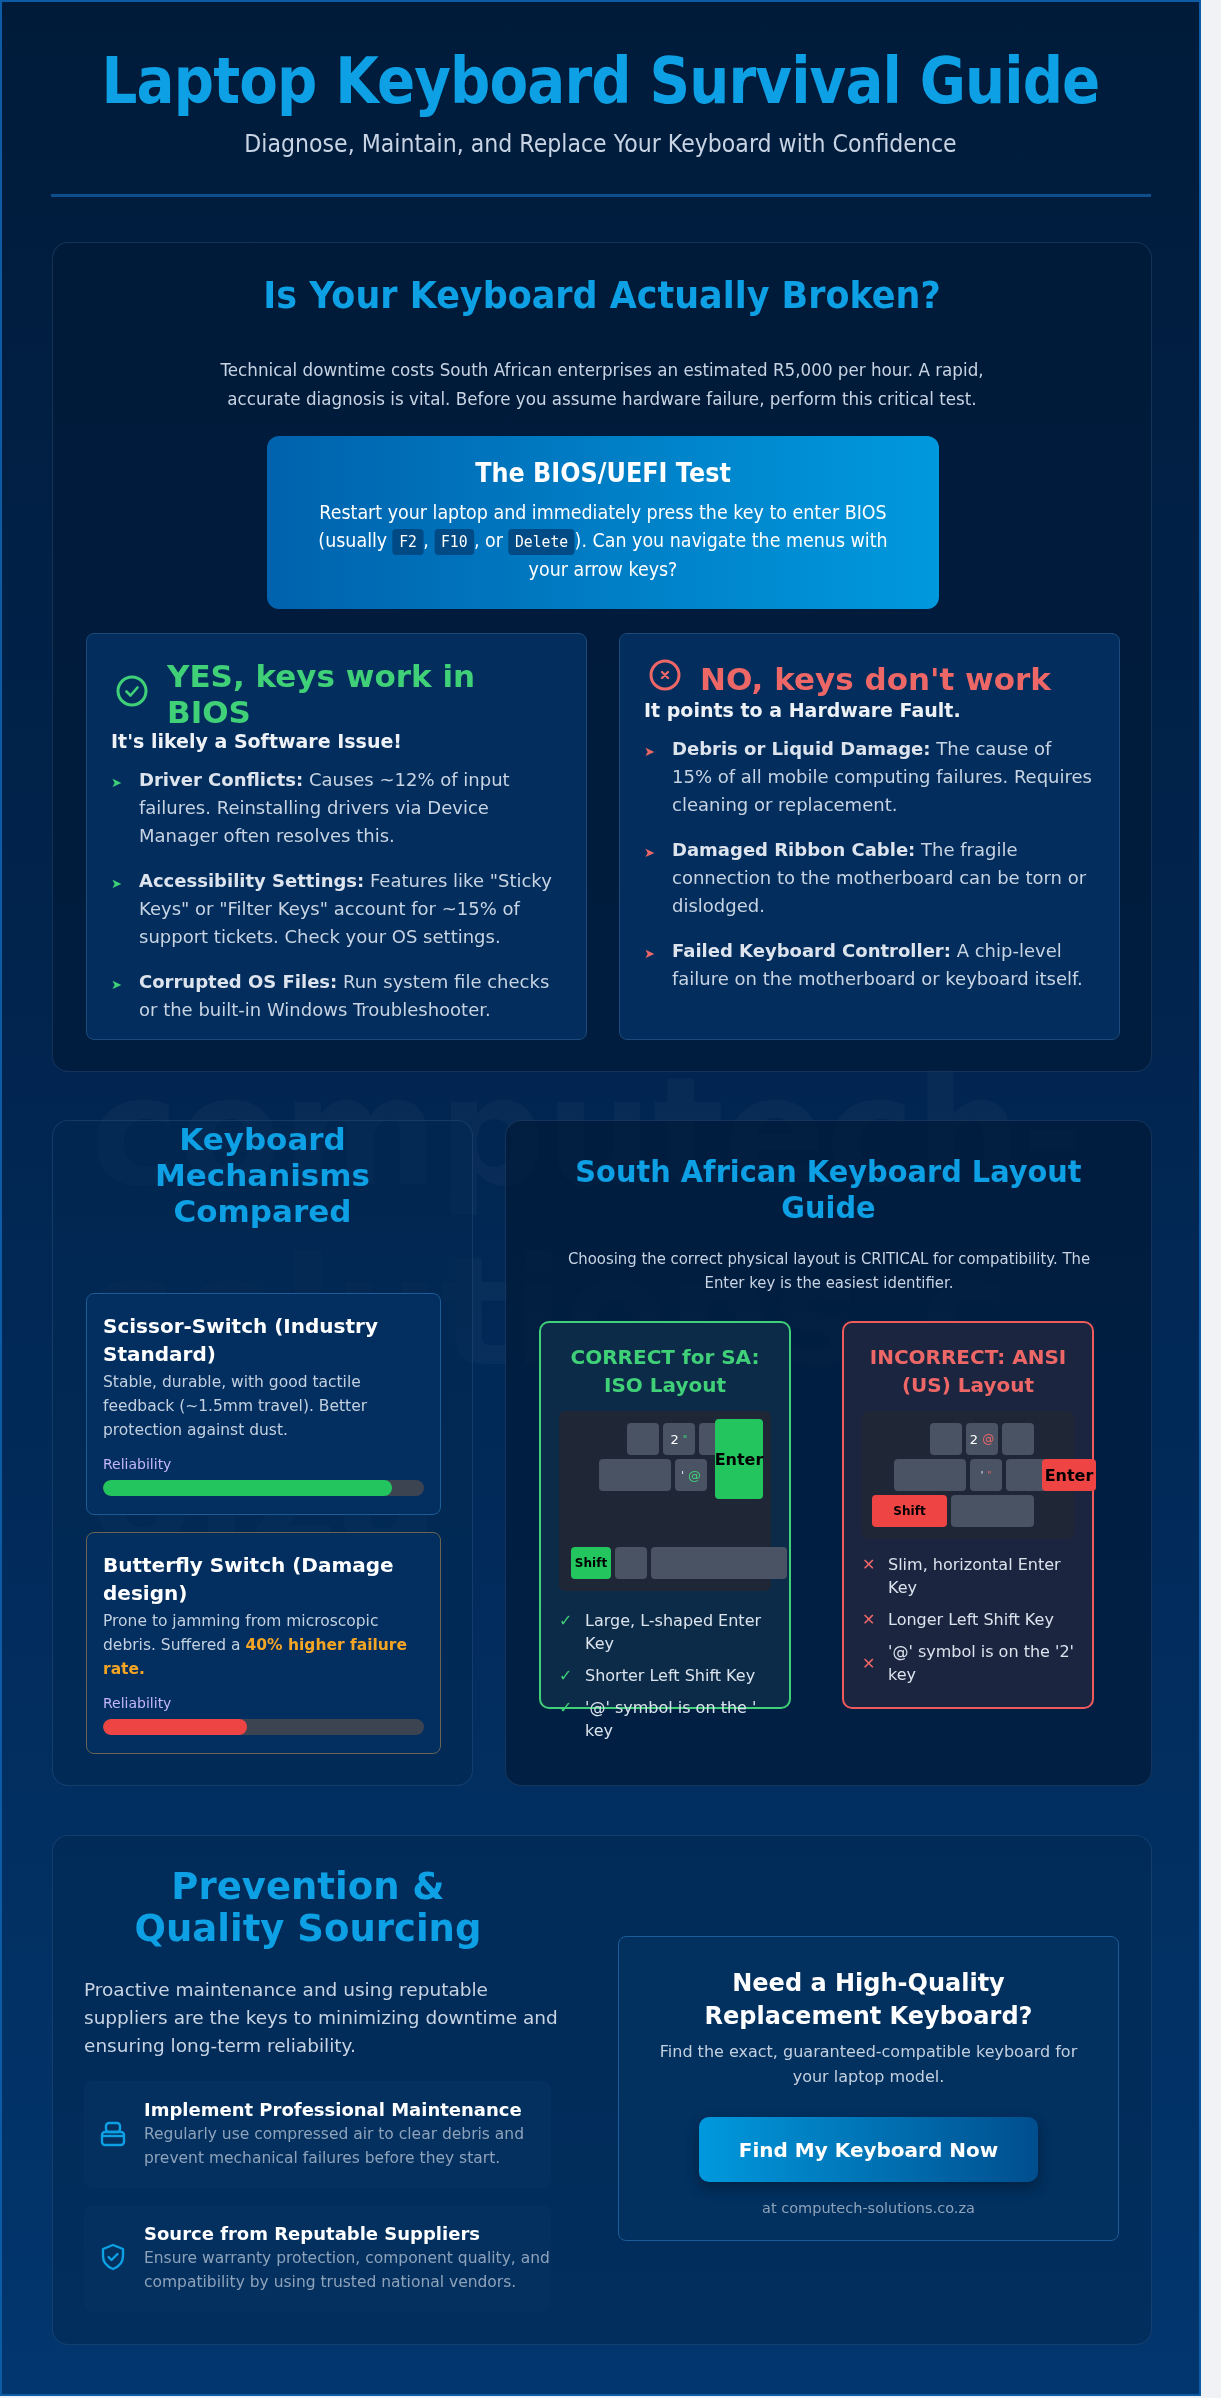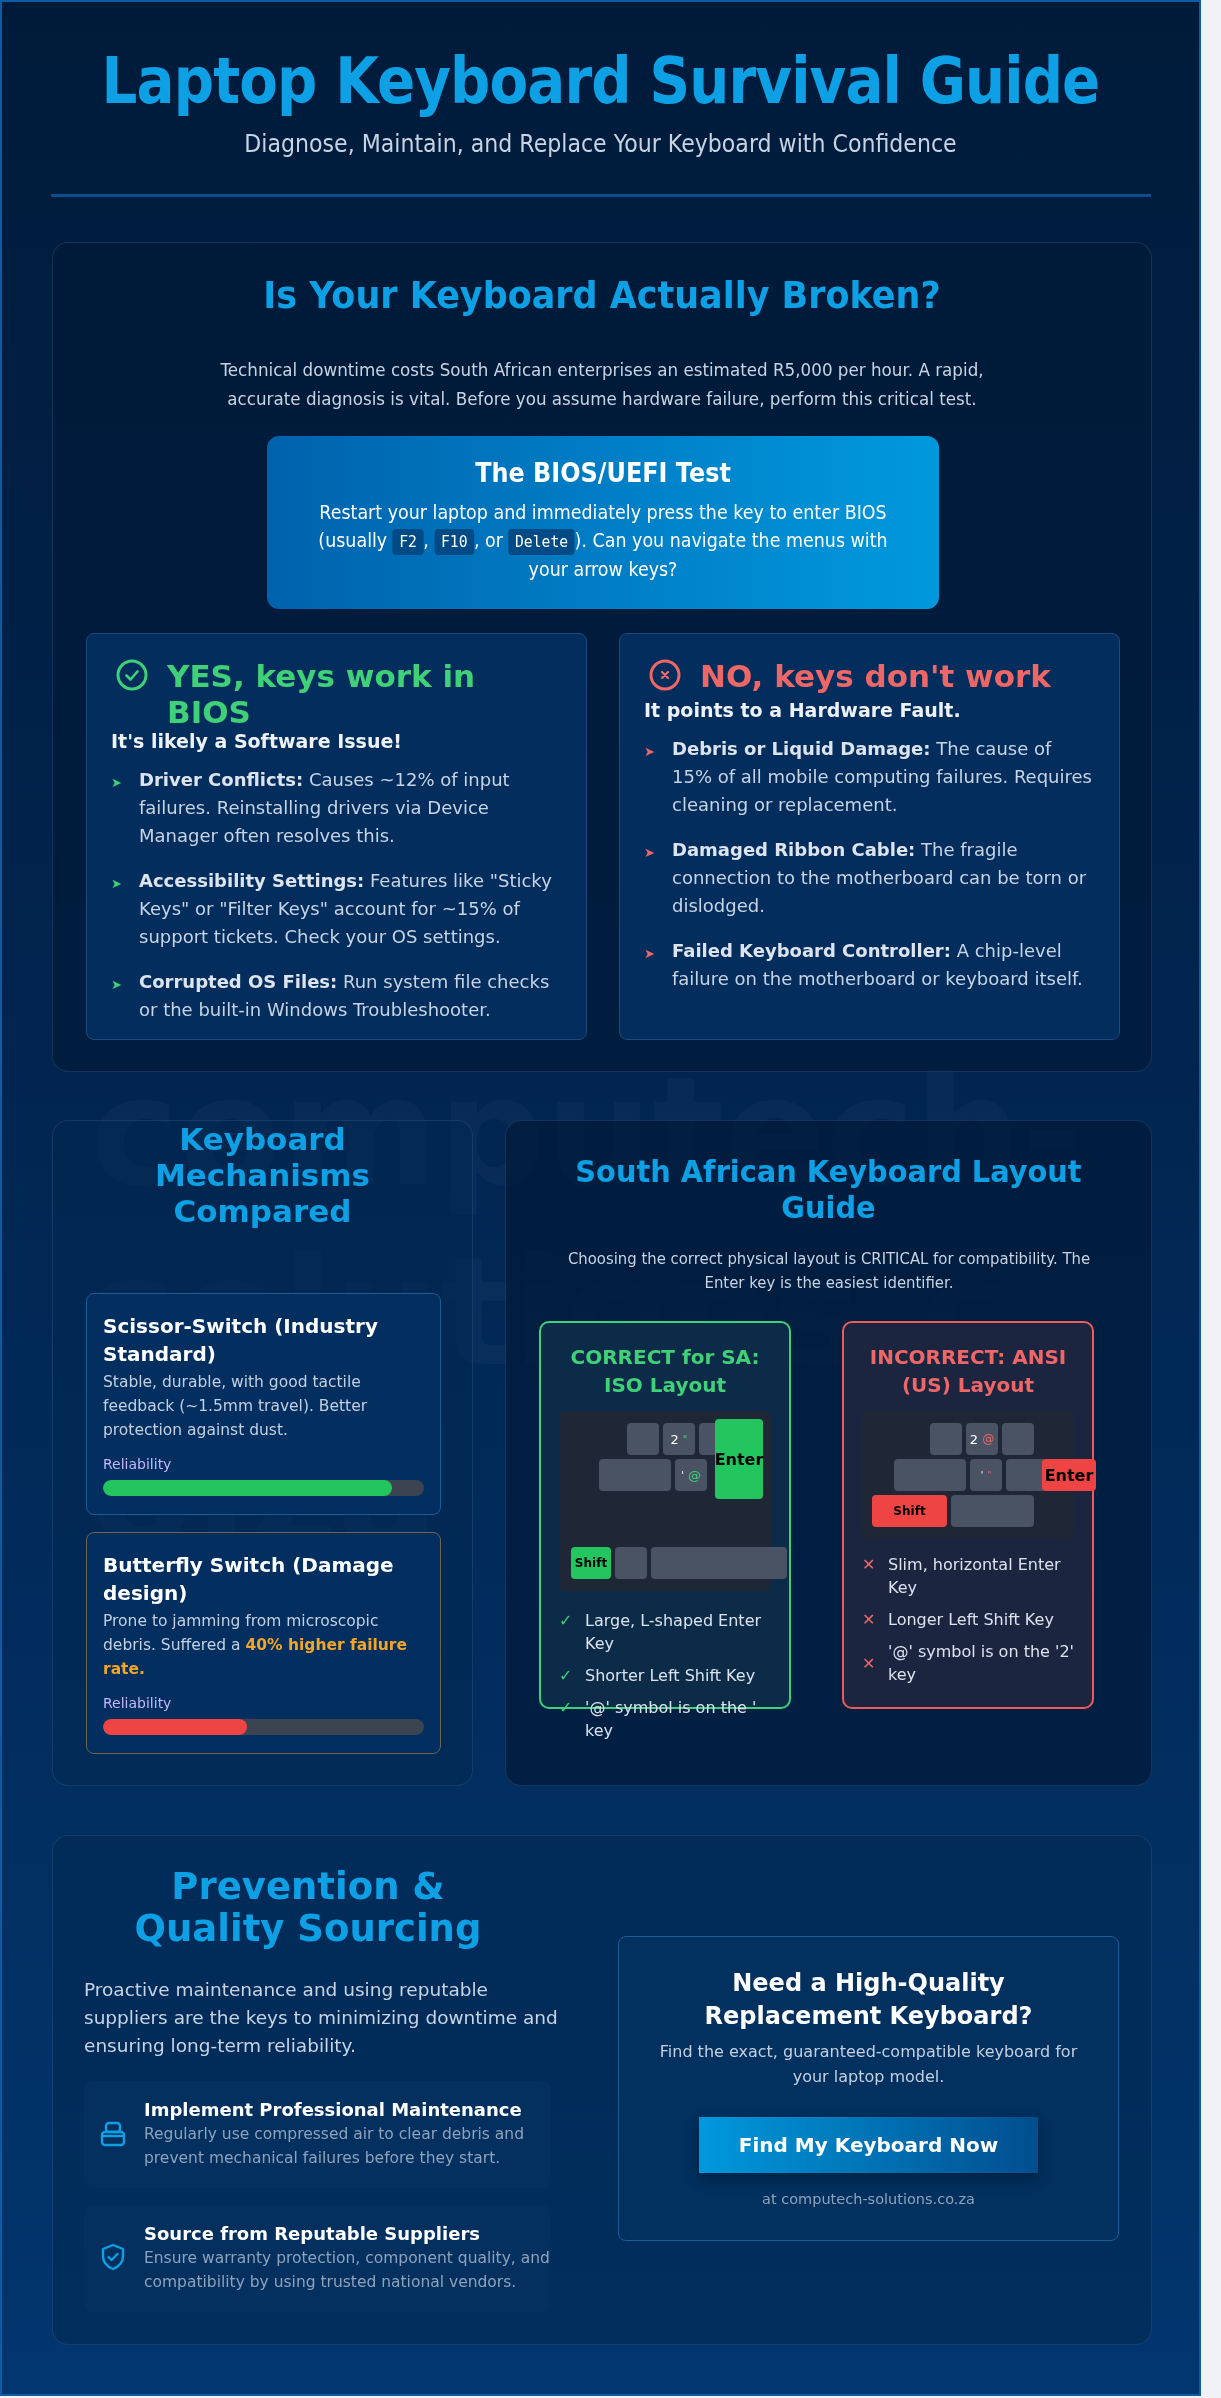--- a/index.html
+++ b/index.html
@@ -49,21 +49,21 @@
   .kbd {
     display: inline-block; font-family: "DejaVu Sans Mono", monospace; font-size: 16px;
     background: #004b85; padding: 1px 7px; border-radius: 4px; line-height: 24px;
   }
   .diag {
     position: absolute; top: 390px; width: 501px; height: 407px;
     background: #022d5c; border: 1px solid #1d4a7a; border-radius: 8px; padding: 24px 24px 0 24px;
   }
   .diag.yes { left: 33px; }
   .diag.no { left: 566px; }
-  .diag-head { display: flex; align-items: flex-start; gap: 18px; font-size: 31px; font-weight: bold; padding-left: 4px; }
+  .diag-head { display: flex; align-items: center; gap: 18px; font-size: 31px; font-weight: bold; padding-left: 4px; }
   .yes .diag-head { color: #3fd078; }
   .no .diag-head { color: #ee6767; }
   .diag-sub { font-size: 19px; font-weight: bold; color: #eef2f7; }
   .diag ul { list-style: none; margin-top: 14px; }
   .diag li { display: flex; gap: 14px; font-size: 18px; line-height: 28px; color: #c8d4e3; margin-bottom: 17px; }
   .diag li .arrow { font-size: 13px; padding-top: 3px; flex: 0 0 14px; }
   .yes li .arrow { color: #3fd078; }
   .no li .arrow { color: #ee6767; }
   .diag li b { color: #dde4ee; }
 
@@ -111,21 +111,21 @@
   .prev-desc { position: absolute; left: 31px; top: 140px; width: 480px; font-size: 18.5px; line-height: 28px; color: #c8d4e3; }
   .tip { position: absolute; left: 31px; width: 467px; height: 107px; background: #03305f; border-radius: 8px; display: flex; align-items: center; padding-left: 16px; gap: 18px; }
   .tip.t1 { top: 245px; }
   .tip.t2 { top: 369px; }
   .tip .ic { flex: 0 0 26px; color: #0ea0e4; }
   .tip h5 { font-size: 18px; font-weight: bold; color: #fff; }
   .tip p { font-size: 15.5px; line-height: 24px; color: #8ea2ba; margin-top: 2px; }
   .cta { position: absolute; left: 565px; top: 100px; width: 501px; height: 305px; border: 1px solid #1c5d98; background: #02305f; border-radius: 8px; text-align: center; padding-top: 30px; }
   .cta h3 { font-size: 24px; font-weight: bold; color: #fff; line-height: 33px; }
   .cta p { margin-top: 6px; font-size: 16px; line-height: 25px; color: #c3d0df; padding: 0 35px; }
-  .cta-btn { display: block; margin: 28px auto 0; width: 339px; height: 56px; border: none; border-radius: 0; background: linear-gradient(90deg, #0099dd 0%, #004e8e 100%); color: #fff; font-family: "DejaVu Sans", sans-serif; font-size: 20px; font-weight: bold; cursor: pointer; box-shadow: 0 6px 14px rgba(0,0,0,0.3); }
+  .cta-btn { display: block; margin: 28px auto 0; width: 339px; height: 65px; border: none; border-radius: 10px; background: linear-gradient(90deg, #0099dd 0%, #004e8e 100%); color: #fff; font-family: "DejaVu Sans", sans-serif; font-size: 20px; font-weight: bold; cursor: pointer; box-shadow: 0 6px 14px rgba(0,0,0,0.3); }
   .cta .site { margin-top: 18px; font-size: 14.5px; color: #8ea2ba; }
 </style>
 </head>
 <body>
 
 <div class="page">
   <div class="watermark">computech-solutions.co.za</div>
 
   <header>
     <h1 class="main-title">Laptop Keyboard Survival Guide</h1>

